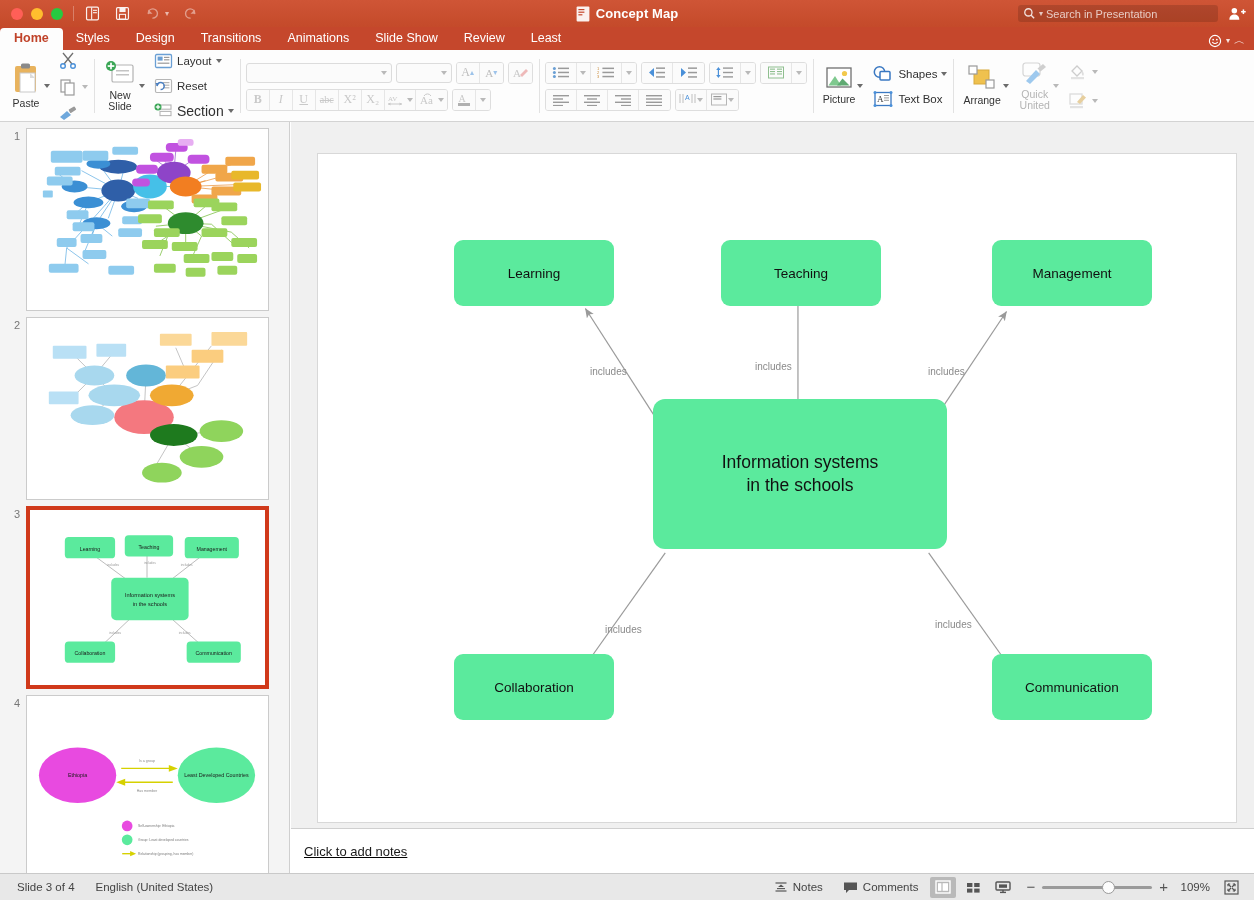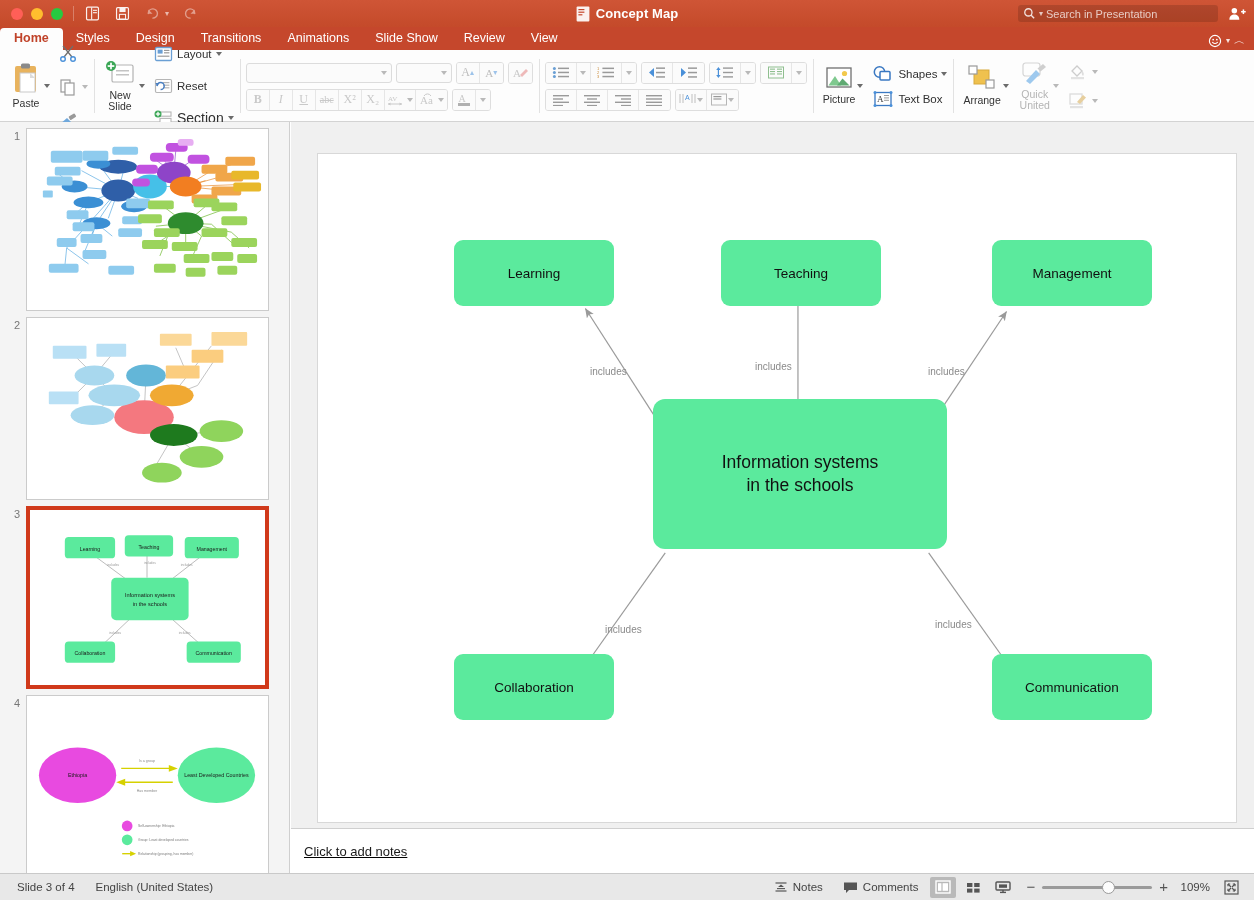--- a/index.html
+++ b/index.html
@@ -75,21 +75,21 @@
   .rgroup + .rgroup::before {
     content: ""; position: absolute; left: 0; top: 9px; bottom: 9px;
     width: 1px; background: #e2e2e2;
   }
   .bigbtn {
     display: flex; flex-direction: column; align-items: center; justify-content: center;
     min-width: 40px; padding: 0 4px; height: 66px; cursor: default;
   }
   .bigbtn .lbl { font-size: 10.5px; color: #333; text-align: center; line-height: 11.5px; margin-top: 2px; }
   .bigbtn.dis .lbl { color: #b4b4b4; }
-  .smallstack { display: flex; flex-direction: column; justify-content: center; gap: 16px; height: 66px; }
+  .smallstack { display: flex; flex-direction: column; justify-content: center; gap: 9px; height: 66px; }
   .srow { display: flex; align-items: center; gap: 4px; cursor: default; }
   .srow .lbl { font-size: 11.5px; color: #303030; }
   .cr { width: 0; height: 0; border-left: 3.5px solid transparent; border-right: 3.5px solid transparent; border-top: 4px solid #6b6b6b; display: inline-block; }
   .cr.lite { border-top-color: #b9b9b9; }
 
   
   .ctlrow { display: flex; align-items: center; gap: 4px; }
   .ctlcol { display: flex; flex-direction: column; gap: 5px; justify-content: center; height: 66px; }
   .combo {
     height: 20px; border: 1px solid #dcdcdc; background: #fbfbfb; border-radius: 3px;
@@ -233,21 +233,21 @@
   </div>
 
   <div class="tabbar">
     <div class="tab active">Home</div>
     <div class="tab">Styles</div>
     <div class="tab">Design</div>
     <div class="tab">Transitions</div>
     <div class="tab">Animations</div>
     <div class="tab">Slide Show</div>
     <div class="tab">Review</div>
-    <div class="tab">View</div>
+    <div class="tab">Least</div>
     <div class="tabbar-right">
       <svg class="smiley" viewBox="0 0 16 16">
         <circle cx="8" cy="8" r="6.4" fill="none" stroke="#fff" stroke-width="1.3"></circle>
         <circle cx="5.9" cy="6.3" r="1" fill="#fff"></circle>
         <circle cx="10.1" cy="6.3" r="1" fill="#fff"></circle>
         <path d="M5.2 9.6 Q8 12.2 10.8 9.6" fill="none" stroke="#fff" stroke-width="1.2" stroke-linecap="round"></path>
       </svg>
       <span class="chevup" style="font-size:8px">▾</span>
       <span class="chevup">︿</span>
     </div>

